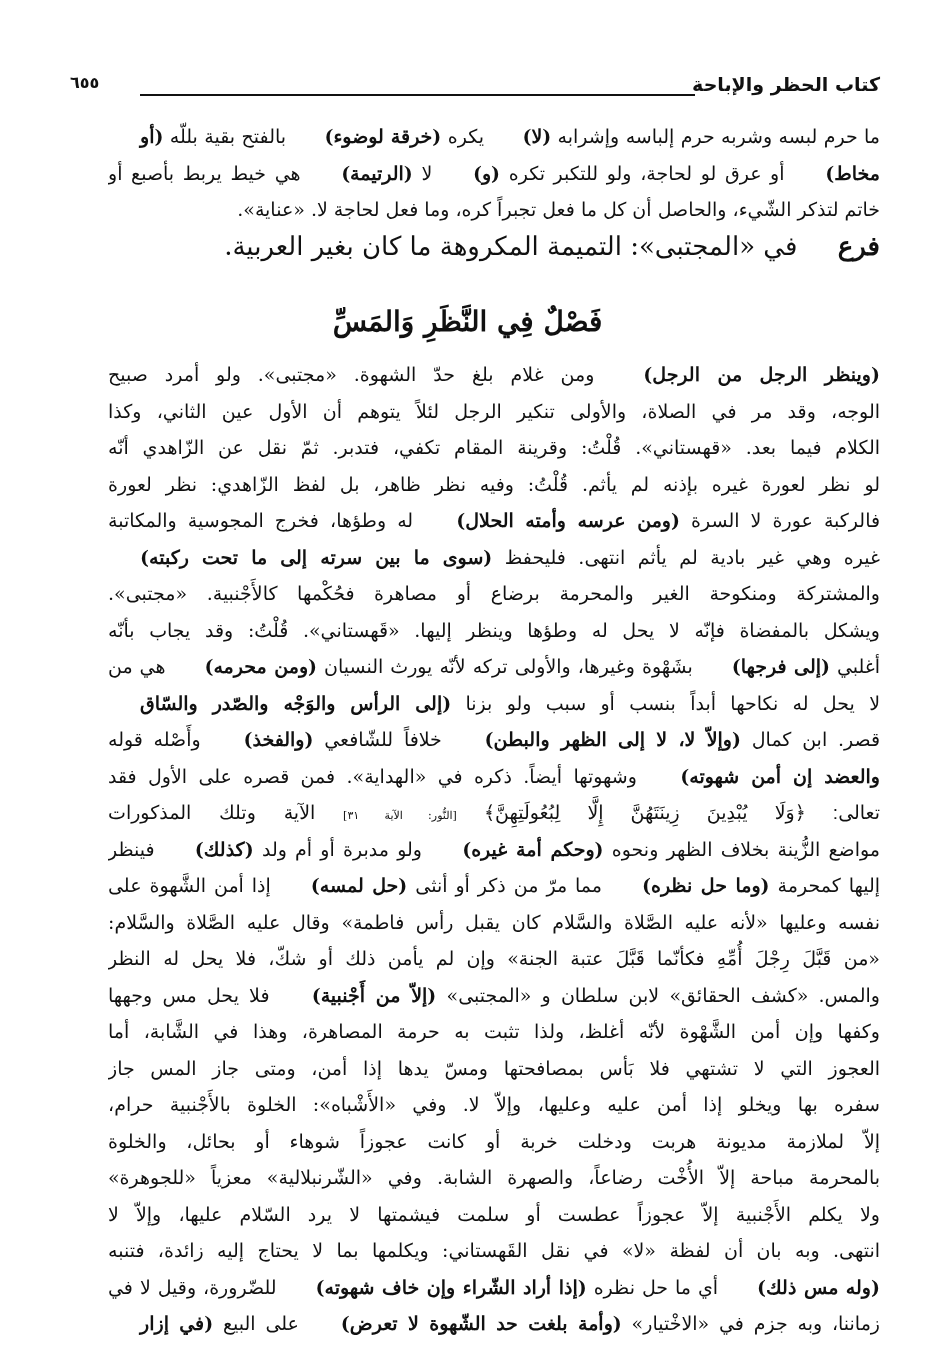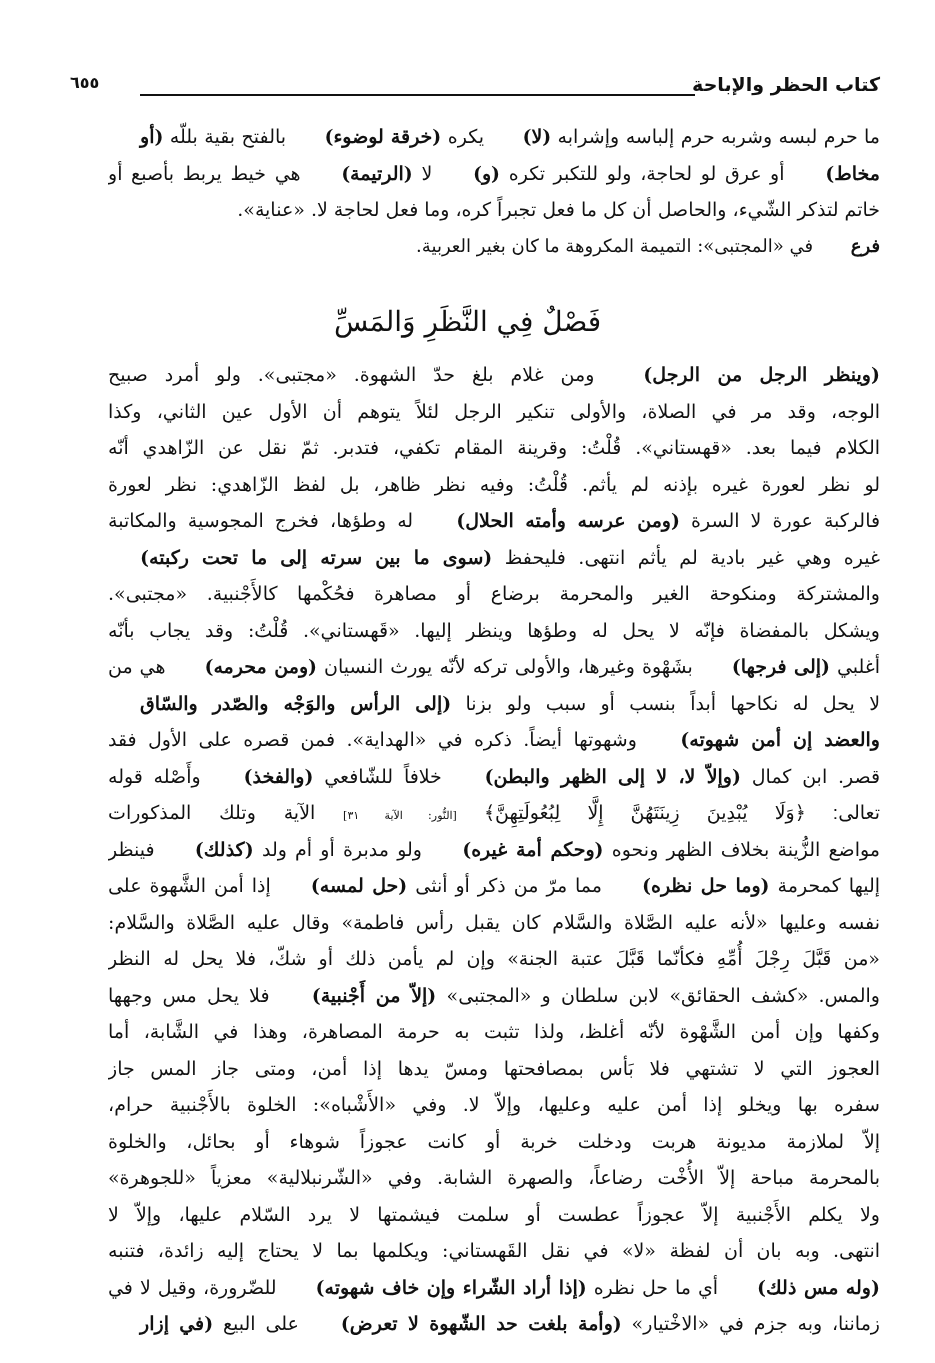--- a/index.html
+++ b/index.html
@@ -31,25 +31,25 @@
       position: absolute; left: 108px; width: 772px;
       direction: rtl; text-align: justify; text-align-last: justify;
       font-size: 19px;
     }
     .line { display: block; height: 36.5px; line-height: 36.5px; white-space: nowrap; overflow: hidden; text-align-last: justify; text-align: justify; }
     .line.last { text-align-last: right; }
     .seg.b { font-weight: bold; margin-left: 32px; }
     .block1 { top: 118px; }
     .fara {
       position: absolute; top: 228px; right: 55px; left: 260px; direction: rtl;
-      font-size: 18px; line-height: 36px; white-space: nowrap;
+      font-size: 26px; line-height: 36px; white-space: nowrap;
     }
     .section-heading {
       position: absolute; top: 300px; left: 0; width: 935px; text-align: center;
-      direction: rtl; font-weight: normal; font-size: 28px; line-height: 44px;
+      direction: rtl; font-weight: bold; font-size: 28px; line-height: 44px;
     }
     .block2 { top: 356px; }
     .quran { font-family: Liberation Sans, sans-serif; margin-top: 28px; }
     .small { font-size: 11px; }
   </style>
 </head>
 <body>
 
 <div class="page">
 
@@ -73,22 +73,22 @@
       <span class="line"><span class="seg b">(وينظر الرجل من الرجل)</span><span class="seg"> ومن غلام بلغ حدّ الشهوة. «مجتبى». ولو أمرد صبيح</span></span>
       <span class="line"><span class="seg">الوجه، وقد مر في الصلاة، والأولى تنكير الرجل لئلاً يتوهم أن الأول عين الثاني، وكذا</span></span>
       <span class="line"><span class="seg">الكلام فيما بعد. «قهستاني». قُلْتُ: وقرينة المقام تكفي، فتدبر. ثمّ نقل عن الزّاهدي أنّه</span></span>
       <span class="line"><span class="seg">لو نظر لعورة غيره بإذنه لم يأثم. قُلْتُ: وفيه نظر ظاهر، بل لفظ الزّاهدي: نظر لعورة</span></span>
       <span class="line"><span class="seg">فالركبة عورة لا السرة </span><span class="seg b">(ومن عرسه وأمته الحلال)</span><span class="seg"> له وطؤها، فخرج المجوسية والمكاتبة</span></span>
       <span class="line"><span class="seg">غيره وهي غير بادية لم يأثم انتهى. فليحفظ </span><span class="seg b">(سوى ما بين سرته إلى ما تحت ركبته)</span></span>
       <span class="line"><span class="seg">والمشتركة ومنكوحة الغير والمحرمة برضاع أو مصاهرة فحُكْمها كالأَجْنبية. «مجتبى».</span></span>
       <span class="line"><span class="seg">ويشكل بالمفضاة فإنّه لا يحل له وطؤها وينظر إليها. «قَهستاني». قُلْتُ: وقد يجاب بأنّه</span></span>
       <span class="line"><span class="seg">أغلبي </span><span class="seg b">(إلى فرجها)</span><span class="seg"> بشَهْوة وغيرها، والأولى تركه لأنّه يورث النسيان </span><span class="seg b">(ومن محرمه)</span><span class="seg"> هي من</span></span>
       <span class="line"><span class="seg">لا يحل له نكاحها أبداً بنسب أو سبب ولو بزنا </span><span class="seg b">(إلى الرأس والوَجْه والصّدر والسّاق</span></span>
+      <span class="line"><span class="seg">قصر. ابن كمال </span><span class="seg b">(وإلاّ لا، لا إلى الظهر والبطن)</span><span class="seg"> خلافاً للشّافعي </span><span class="seg b">(والفخذ)</span><span class="seg"> وأَصْله قوله</span></span>
       <span class="line"><span class="seg b">والعضد إن أمن شهوته)</span><span class="seg"> وشهوتها أيضاً. ذكره في «الهداية». فمن قصره على الأول فقد</span></span>
-      <span class="line"><span class="seg">قصر. ابن كمال </span><span class="seg b">(وإلاّ لا، لا إلى الظهر والبطن)</span><span class="seg"> خلافاً للشّافعي </span><span class="seg b">(والفخذ)</span><span class="seg"> وأَصْله قوله</span></span>
       <span class="line"><span class="seg quran">تعالى: ﴿وَلَا يُبْدِينَ زِينَتَهُنَّ إِلَّا لِبُعُولَتِهِنَّ﴾ </span><span class="seg small">[النُّور: الآية ٣١]</span><span class="seg"> الآية وتلك المذكورات</span></span>
       <span class="line"><span class="seg">مواضع الزُّينة بخلاف الظهر ونحوه </span><span class="seg b">(وحكم أمة غيره)</span><span class="seg"> ولو مدبرة أو أم ولد </span><span class="seg b">(كذلك)</span><span class="seg"> فينظر</span></span>
       <span class="line"><span class="seg">إليها كمحرمة </span><span class="seg b">(وما حل نظره)</span><span class="seg"> مما مرّ من ذكر أو أنثى </span><span class="seg b">(حل لمسه)</span><span class="seg"> إذا أمن الشَّهوة على</span></span>
       <span class="line"><span class="seg">نفسه وعليها «لأنه عليه الصَّلاة والسَّلام كان يقبل رأس فاطمة» وقال عليه الصَّلاة والسَّلام:</span></span>
       <span class="line"><span class="seg">«من قَبَّلَ رِجْلَ أُمِّهِ فكأنّما قَبَّلَ عتبة الجنة» وإن لم يأمن ذلك أو شكّ، فلا يحل له النظر</span></span>
       <span class="line"><span class="seg">والمس. «كشف الحقائق» لابن سلطان و «المجتبى» </span><span class="seg b">(إلاّ من أَجْنبية)</span><span class="seg"> فلا يحل مس وجهها</span></span>
       <span class="line"><span class="seg">وكفها وإن أمن الشَّهْوة لأنّه أغلظ، ولذا تثبت به حرمة المصاهرة، وهذا في الشَّابة، أما</span></span>
       <span class="line"><span class="seg">العجوز التي لا تشتهي فلا بَأس بمصافحتها ومسّ يدها إذا أمن، ومتى جاز المس جاز</span></span>
       <span class="line"><span class="seg">سفره بها ويخلو إذا أمن عليه وعليها، وإلاّ لا. وفي «الأَشْباه»: الخلوة بالأَجْنبية حرام،</span></span>
       <span class="line"><span class="seg">إلاّ لملازمة مديونة هربت ودخلت خربة أو كانت عجوزاً شوهاء أو بحائل، والخلوة</span></span>

